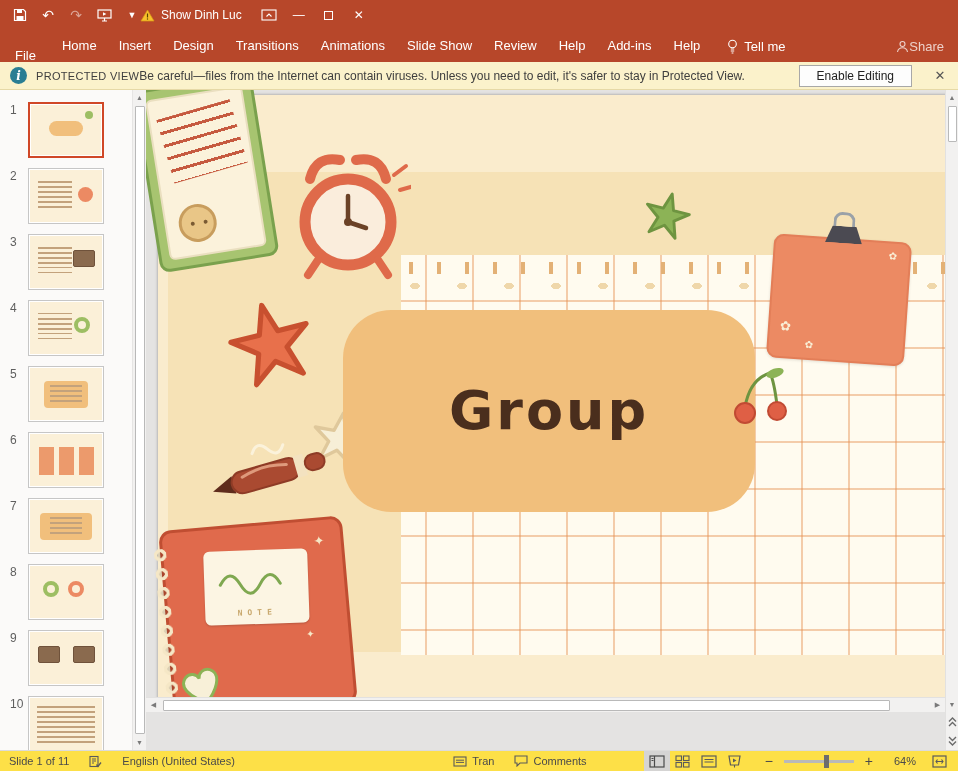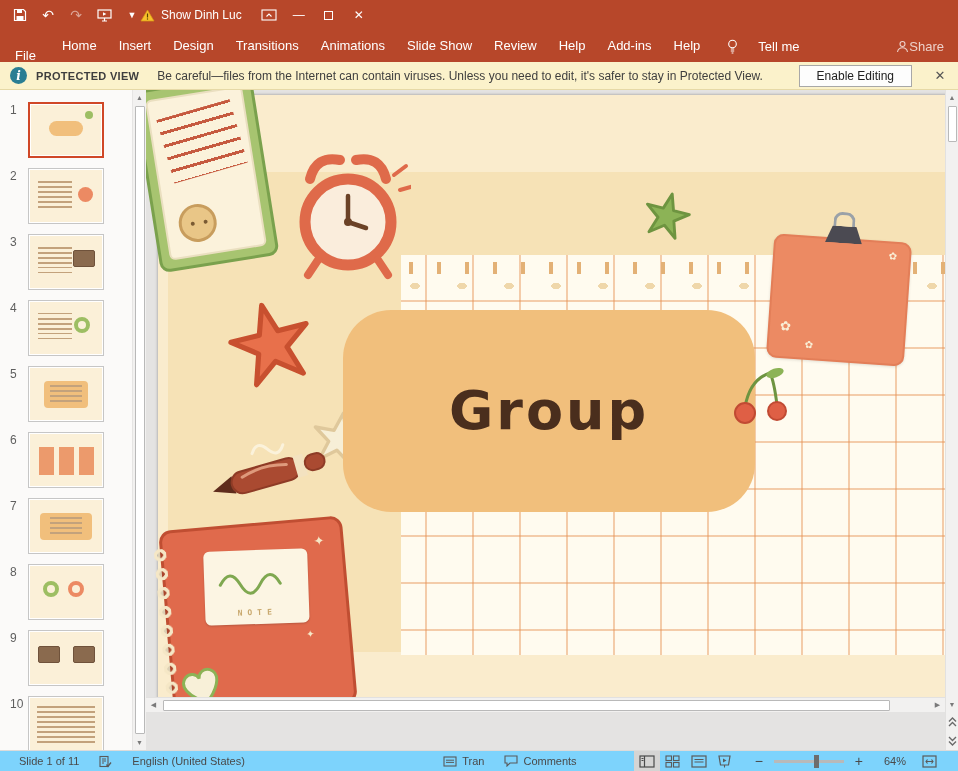--- a/index.html
+++ b/index.html
@@ -15,29 +15,29 @@
   .tb-title{flex:1;text-align:center;white-space:nowrap;overflow:hidden;font-size:12px;}
   .tb-right{display:flex;align-items:center;gap:0;}
   .userblock{display:flex;align-items:center;gap:6px;margin-right:12px;}
   .winbtn{width:30px;height:30px;display:flex;align-items:center;justify-content:center;font-size:12px;}
   .maxglyph{width:9px;height:9px;border:1px solid #fff;display:block;}
 
   
   .ribbon{height:32px;background:#B7472A;display:flex;align-items:center;color:#fff;font-size:13px;flex-shrink:0;}
   .rtab{padding:0 11px;line-height:32px;white-space:nowrap;}
   .rtab.file{padding:0 15px;margin-top:20px;}
-  .tellme{display:flex;align-items:flex-start;gap:20px;margin-left:16px;}
+  .tellme{display:flex;align-items:flex-start;gap:6px;margin-left:16px;}
   .share{display:flex;align-items:center;margin-left:auto;margin-right:14px;opacity:.75;}
 
   
   .banner{height:28px;background:#FBF2CB;border-bottom:1px solid #E6D9A6;display:flex;align-items:center;
           font-size:12px;color:#3E3E3E;flex-shrink:0;}
   .info-ic{width:17px;height:17px;border-radius:50%;background:#2A7E93;color:#fff;display:flex;align-items:center;justify-content:center;
            font-family:"DejaVu Serif",serif;font-style:italic;font-weight:bold;font-size:12px;margin:0 9px 0 10px;flex-shrink:0;}
-  .pv-label{font-weight:bold;font-size:11px;letter-spacing:.3px;margin-right:18px;white-space:nowrap;}
+  .pv-label{font-weight:normal;font-size:11px;letter-spacing:.3px;margin-right:0;white-space:nowrap;}
   .pv-msg{white-space:nowrap;overflow:hidden;}
   .pv-btn{margin-left:auto;margin-right:14px;background:#FDFDFD;border:1px solid #A8A8A8;padding:3px 17px;font-size:12px;color:#222;white-space:nowrap;}
   .pv-close{width:28px;text-align:center;color:#555;font-size:13px;margin-right:4px;}
 
   
   .main{flex:1;display:flex;min-height:0;}
 
   
   .thumbs{width:132px;background:#FBFAF9;padding-top:12px;overflow:hidden;flex-shrink:0;}
   .thumbrow{display:flex;margin-bottom:10px;}
@@ -111,22 +111,22 @@
   .spiral{position:absolute;left:-11px;top:12px;width:16px;height:152px;
     background-image:radial-gradient(circle at 8px 9px,rgba(0,0,0,.12) 2.5px,#F5E7C6 3px 6px,transparent 6.5px);
     background-size:16px 19px;background-repeat:repeat-y;}
   .ncard{position:absolute;left:38px;top:24px;width:104px;height:74px;background:#FCF5E3;border-radius:6px;transform:rotate(3deg);box-shadow:0 1px 2px rgba(0,0,0,.18);}
   .nlabel{position:absolute;bottom:7px;left:0;width:100%;text-align:center;font-family:"DejaVu Sans Mono",monospace;
     font-weight:bold;font-size:8px;letter-spacing:5px;color:#C9A96E;}
   .heart{position:absolute;left:4px;bottom:6px;transform:rotate(-14deg);}
   .sparkle{position:absolute;color:#F5E7C6;font-size:13px;line-height:1;}
 
   
-  .statusbar{height:21px;background:#7dd3fc;border-top:1px solid #DCDBDA;display:flex;align-items:center;
-    font-size:11px;color:#4a4a4a;flex-shrink:0;padding:0 16px;}
+  .statusbar{height:21px;background:#fde047;border-top:1px solid #DCDBDA;display:flex;align-items:center;
+    font-size:11px;color:#4a4a4a;flex-shrink:0;padding:0 6px;}
   .sb-item{display:flex;align-items:center;gap:5px;margin-right:14px;white-space:nowrap;height:100%;padding:0 3px;}
   .sb-right{margin-left:auto;display:flex;align-items:center;height:100%;}
   .viewbtn{width:26px;height:100%;display:flex;align-items:center;justify-content:center;}
   .viewbtn.active{background:#D5D4D3;}
   .zoomtrack{width:70px;height:3px;background:#B9B9B9;position:relative;margin:0 8px;}
   .zoomknob{position:absolute;left:58%;top:-5px;width:5px;height:13px;background:#6d6d6d;}
   .zoompct{width:34px;text-align:right;margin-right:10px;}
 </style>
 </head>
 <body>

